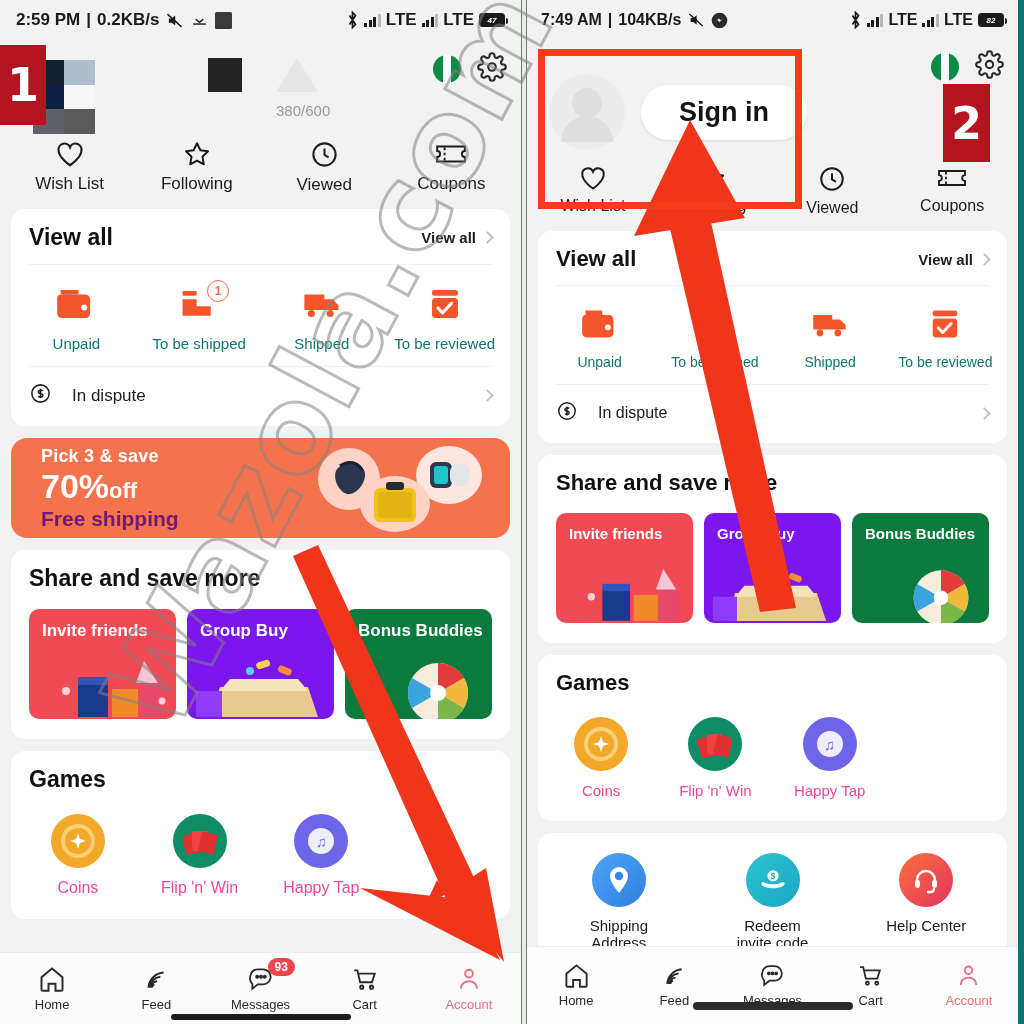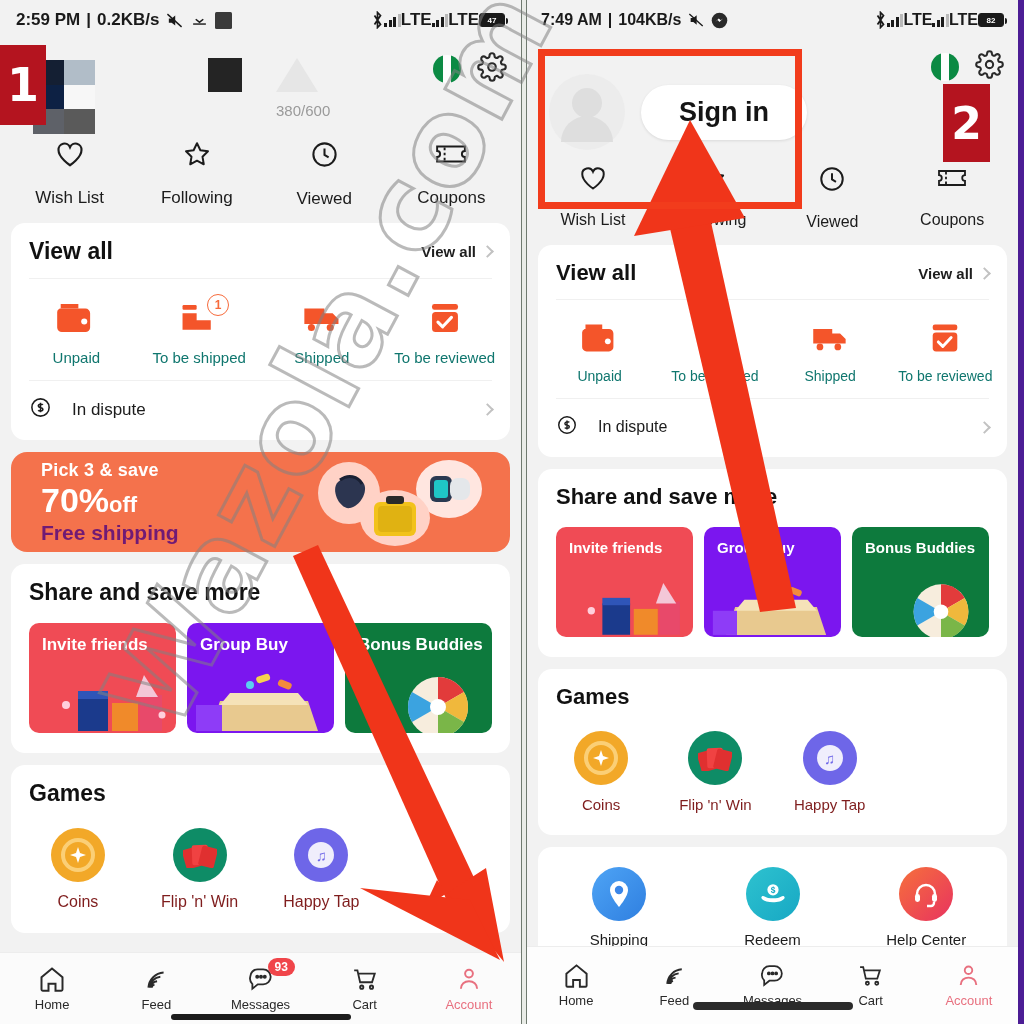--- a/index.html
+++ b/index.html
@@ -13,38 +13,38 @@
 
   
   .panel {
     position: relative;
     height: 1024px;
     background: #f2f2f2;
     overflow: hidden;
   }
   .panel-left  { width: 521px; }
   .panel-gap   { width: 6px; height:1024px; background:#e9ece7; border-left:1px solid #6f7a6f; border-right:1px solid #6f7a6f;}
-  .panel-right { width: 497px; border-right: 6px solid #4c1d95; }
+  .panel-right { width: 497px; border-right: 6px solid #0f766e; }
 
   
   .statusbar {
     height: 40px; display: flex; align-items: center;
     padding: 0 16px; font-size: 17px; font-weight: 600; color: #1a1a1a;
     background: #f2f2f2;
   }
   .panel-right .statusbar { font-size: 16px; padding: 0 14px; }
   .sb-left { display: flex; align-items: center; gap: 6px; }
-  .sb-right { margin-left: auto; display: flex; align-items: center; }
+  .sb-right { margin-left: auto; display: flex; align-items: center; gap: 5px; }
   .sb-ic { display: inline-flex; align-items: center; }
   .bars { display:inline-flex; align-items:flex-end; gap:1.5px; height:13px;}
   .bars i { display:block; width:3px; background:#1a1a1a; }
   .bars i:nth-child(1){height:4px} .bars i:nth-child(2){height:7px}
   .bars i:nth-child(3){height:10px} .bars i:nth-child(4){height:13px;background:#b9b9b9}
   .batt { width:26px;height:14px;border:1.8px solid #1a1a1a;border-radius:3px;position:relative;
-          display:flex;align-items:center;justify-content:center;}
+          display:flex;align-items:center;justify-content:center;font-style:italic;}
   .batt:after{content:"";position:absolute;right:-4px;top:4px;width:2.5px;height:6px;background:#1a1a1a;border-radius:0 2px 2px 0;}
   .batt span{font-size:8px;font-weight:700;color:#fff;background:#1a1a1a;width:100%;height:100%;
              display:flex;align-items:center;justify-content:center;border-radius:1px;}
 
   
   .hdr-icons { position:absolute; right:14px; display:flex; align-items:center; gap:16px; z-index:6;}
   .panel-left .hdr-icons { top:52px; }
   .panel-right .hdr-icons { top:50px; }
   .flag { width:28px;height:28px;border-radius:50%;overflow:hidden;display:flex; }
   .flag span{display:block;height:100%;}
@@ -65,21 +65,21 @@
   .avatar-right { position:absolute; left:22px; top:34px; width:76px;height:76px;border-radius:50%;
                   background:#ececec;display:flex;align-items:center;justify-content:center;}
   .avatar-right .head{width:30px;height:30px;border-radius:50%;background:#dedede;position:absolute;top:14px;}
   .avatar-right .body{width:52px;height:26px;border-radius:26px 26px 0 0;background:#dedede;position:absolute;bottom:8px;}
   .signin-btn { position:absolute; left:114px; top:45px; background:#fff; border-radius:30px;
                 padding:12px 38px; font-size:27px; font-weight:700; color:#151515;
                 box-shadow:0 1px 3px rgba(0,0,0,.10); z-index:4;}
 
   
   .quick { display:flex; padding:0 6px 14px; }
-  .quick-item { flex:1; display:flex; flex-direction:column; align-items:center; gap:16px; }
+  .quick-item { flex:1; display:flex; flex-direction:column; align-items:center; gap:2px; }
   .quick-item .lbl { font-size:17px; color:#1c1c1c; font-weight:500; }
   .panel-right .quick-item .lbl { font-size:16px; }
 
   
   .card { background:#fff; border-radius:14px; margin:0 11px 12px; overflow:hidden; }
   .card-hd { display:flex; align-items:center; padding:15px 18px 13px; }
   .card-hd .t { font-size:23px; font-weight:700; color:#111; }
   .panel-right .card-hd .t { font-size:22px; }
   .card-hd .more { margin-left:auto; display:flex; align-items:center; gap:7px;
                    font-size:15px; font-weight:700; color:#1e1e1e; }
@@ -111,21 +111,21 @@
   
   .tiles { display:flex; gap:11px; padding:4px 18px 20px; }
   .tile { flex:1; height:110px; border-radius:10px; position:relative; overflow:hidden; padding:12px 0 0 13px; }
   .tile .tl { font-size:17px; font-weight:700; color:#fff; position:relative; z-index:2;}
   .panel-right .tile .tl{font-size:15px;}
   .t-invite{background:#f04b55;} .t-group{background:#7b16ef;} .t-bonus{background:#0d7a3d;}
 
   
   .games { display:flex; padding:8px 6px 22px; }
   .game { width:25%; display:flex; flex-direction:column; align-items:center; gap:11px;}
-  .game .lbl{font-size:16px;color:#7f1d1d;}
+  .game .lbl{font-size:16px;color:#ec4899;}
   .panel-right .game .lbl{font-size:15px;}
   .g-coin{width:54px;height:54px;border-radius:50%;background:#f2a828;display:flex;align-items:center;justify-content:center;}
   .g-coin .ring{width:34px;height:34px;border-radius:50%;border:4px solid #fbcf76;display:flex;align-items:center;justify-content:center;}
   .g-card{width:54px;height:54px;border-radius:50%;background:#0e8c66;display:flex;align-items:center;justify-content:center;}
   .g-music{width:54px;height:54px;border-radius:50%;background:#6e66e8;display:flex;align-items:center;justify-content:center;}
   .g-music .in{width:26px;height:26px;border-radius:50%;background:#f0eefc;display:flex;align-items:center;justify-content:center;font-size:15px;color:#6e66e8;}
 
   
   .services{display:flex;padding:20px 4px 16px;}
   .svc{flex:1;display:flex;flex-direction:column;align-items:center;gap:10px;}

